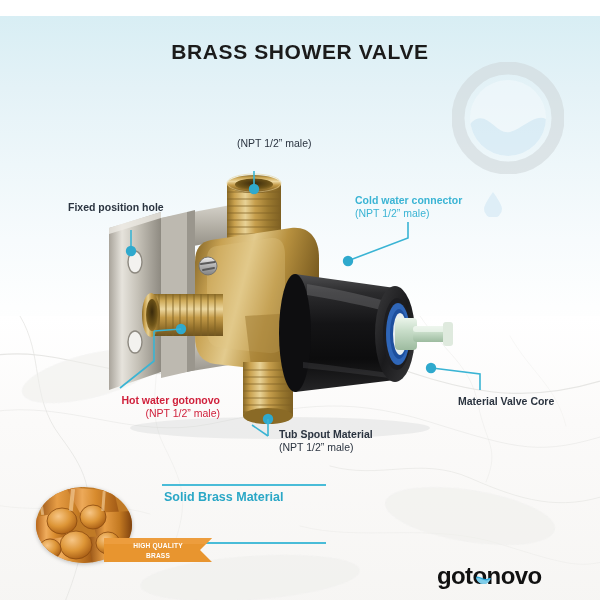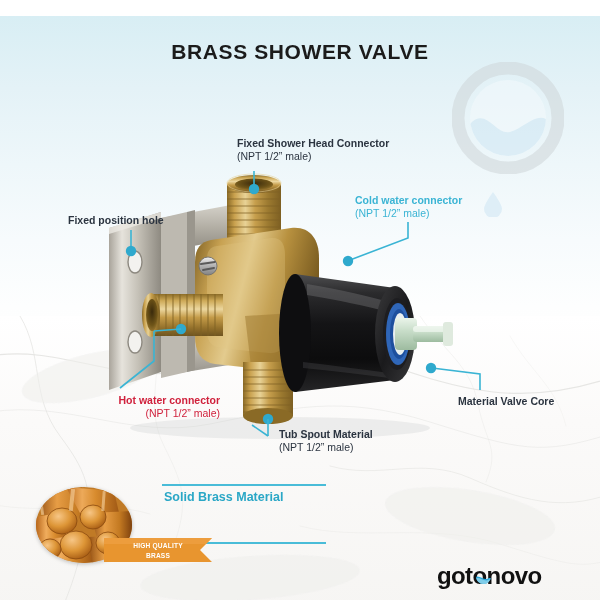--- a/index.html
+++ b/index.html
@@ -34,21 +34,21 @@
   
   .lbl { position:absolute; line-height:1.25; }
   .lbl .l1 { font-size:10.5px; font-weight:bold; }
   .lbl .l2 { font-size:10.5px; font-weight:normal; }
   .dark .l1, .dark .l2 { color:#2b3440; }
   .cyan .l1, .cyan .l2 { color:#3ab4d4; }
   .red  .l1, .red  .l2 { color:#d0213c; }
 
   .lbl-shower { left:237px; top:121px; }
   .lbl-cold   { left:355px; top:178px; }
-  .lbl-fixed  { left:68px;  top:198px; }
+  .lbl-fixed  { left:68px;  top:185px; }
   .lbl-hot    { left:88px;  top:378px; text-align:right; width:132px;}
   .lbl-tub    { left:279px; top:412px; }
   .lbl-core   { left:458px; top:379px; }
 
   
   .leaders { position:absolute; left:0; top:0; width:600px; height:600px; pointer-events:none; }
 
   
   .product { position:absolute; left:95px; top:150px; width:360px; height:280px; }
 
@@ -325,35 +325,34 @@
       <circle cx="268" cy="403" r="5.2"></circle>
       <circle cx="431" cy="352" r="5.2"></circle>
     </g>
     <g stroke="#3ab4d4" stroke-width="1.6" fill="none">
       <path d="M154 315 L181 313"></path>
       <path d="M268 403 L268 420"></path>
     </g>
   </svg>
 
   <div class="lbl dark lbl-shower">
-    <div class="l1">Fixed Shower Head Connector</div>
     <div class="l2">(NPT 1/2” male)</div>
   </div>
 
   <div class="lbl cyan lbl-cold">
     <div class="l1">Cold water connector</div>
     <div class="l2">(NPT 1/2” male)</div>
   </div>
 
   <div class="lbl dark lbl-fixed">
     <div class="l1">Fixed position hole</div>
   </div>
 
   <div class="lbl red lbl-hot">
-    <div class="l1">Hot water connector</div>
+    <div class="l1">Hot water gotonovo</div>
     <div class="l2">(NPT 1/2” male)</div>
   </div>
 
   <div class="lbl dark lbl-tub">
     <div class="l1">Tub Spout Material</div>
     <div class="l2">(NPT 1/2” male)</div>
   </div>
 
   <div class="lbl dark lbl-core">
     <div class="l1">Material Valve Core</div>

